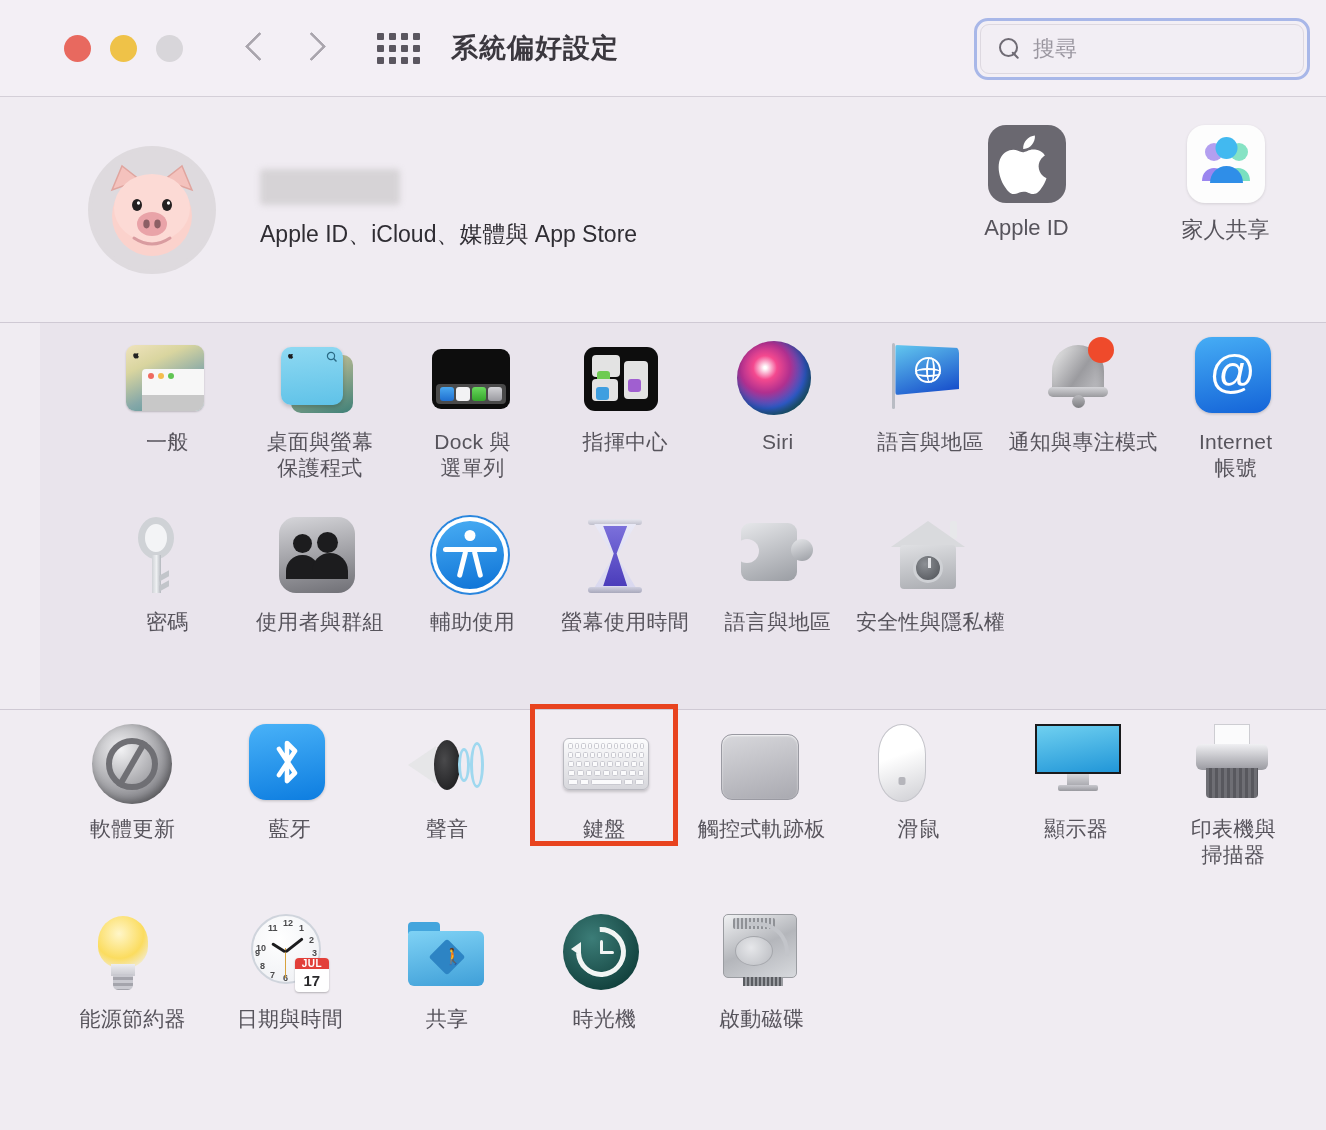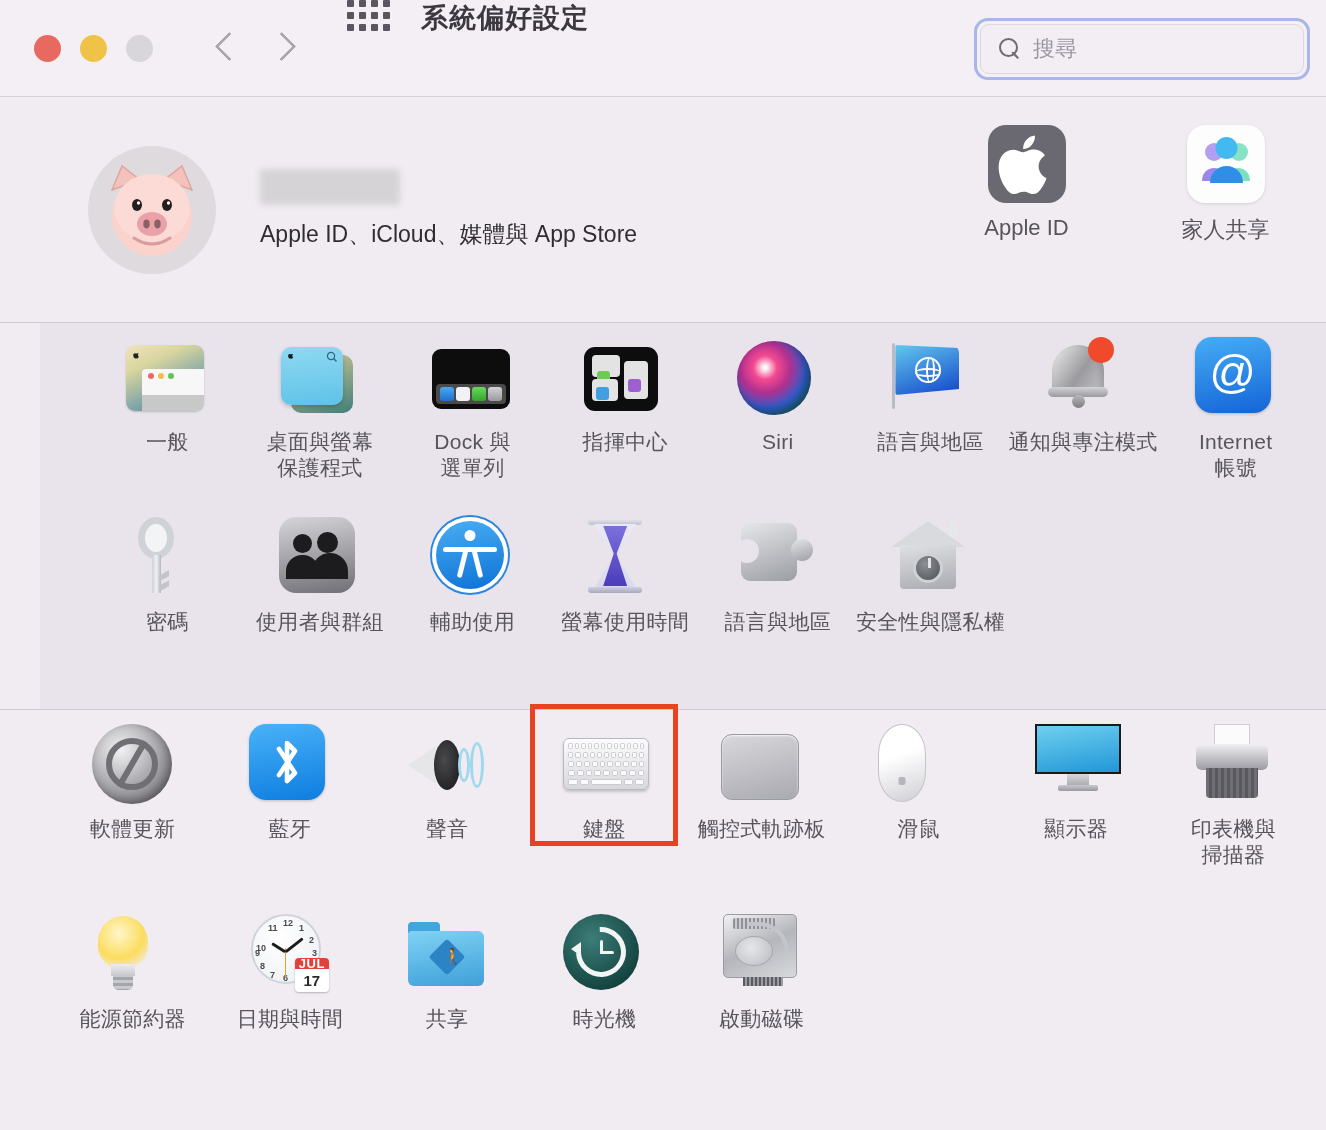--- a/index.html
+++ b/index.html
@@ -10,20 +10,22 @@
     overflow: hidden;
   }
 
   
   .titlebar {
     position: relative;
     height: 97px;
     background: #f3eff5;
     border-bottom: 1px solid #d4cfd8;
     display: flex;
+    align-items: center;
+    padding-left: 30px;
   }
   .traffic {
     display: flex; align-items: center; gap: 19px;
     margin-left: 34px;
   }
   .light { width: 27px; height: 27px; border-radius: 50%; }
   .light.red    { background: #e8695f; }
   .light.yellow { background: #efc248; }
   .light.grey   { background: #d8d6da; }
 
@@ -340,21 +342,21 @@
   .ic-date{width:80px;height:78px;position:relative;}
   .ic-date .clk{position:absolute;left:2px;top:0;width:70px;height:70px;border-radius:50%;
     background:radial-gradient(circle at 40% 34%,#ffffff,#eceef2);border:2px solid #cfd4dc;}
   .ic-date .hh{position:absolute;left:35px;top:22px;width:3px;height:16px;background:#1c1c1e;border-radius:2px;
     transform-origin:bottom center;transform:rotate(-58deg);}
   .ic-date .mm{position:absolute;left:35px;top:16px;width:3px;height:22px;background:#1c1c1e;border-radius:2px;
     transform-origin:bottom center;transform:rotate(52deg);}
   .ic-date .sec{position:absolute;left:36px;top:34px;width:1.6px;height:30px;background:#d8a23c;}
   .ic-date .cal{position:absolute;right:0;bottom:0;width:34px;height:34px;background:#fff;border-radius:4px;
     box-shadow:0 1px 2px rgba(0,0,0,.25);overflow:hidden;}
-  .ic-date .cal .m{height:11px;background:#e2403a;color:#fff;font-size:13px;font-weight:bold;
+  .ic-date .cal .m{height:11px;background:#e2403a;color:#fff;font-size:10px;font-weight:bold;
     display:flex;align-items:center;justify-content:center;letter-spacing:.5px;}
   .ic-date .cal .d{height:23px;display:flex;align-items:center;justify-content:center;
     font-size:15px;font-weight:bold;color:#2a2a2c;}
   .ic-date .ticks{position:absolute;left:2px;top:0;width:70px;height:70px;}
   .ic-date .ticks b{position:absolute;font-size:9px;color:#4a4a4c;}
 
   .ic-share{width:80px;height:66px;position:relative;margin-top:8px;}
   .ic-share .tab{position:absolute;left:2px;top:0;width:32px;height:12px;border-radius:4px 4px 0 0;
     background:#43a5dd;}
   .ic-share .fld{position:absolute;left:2px;top:9px;width:76px;height:55px;border-radius:4px 6px 6px 6px;

